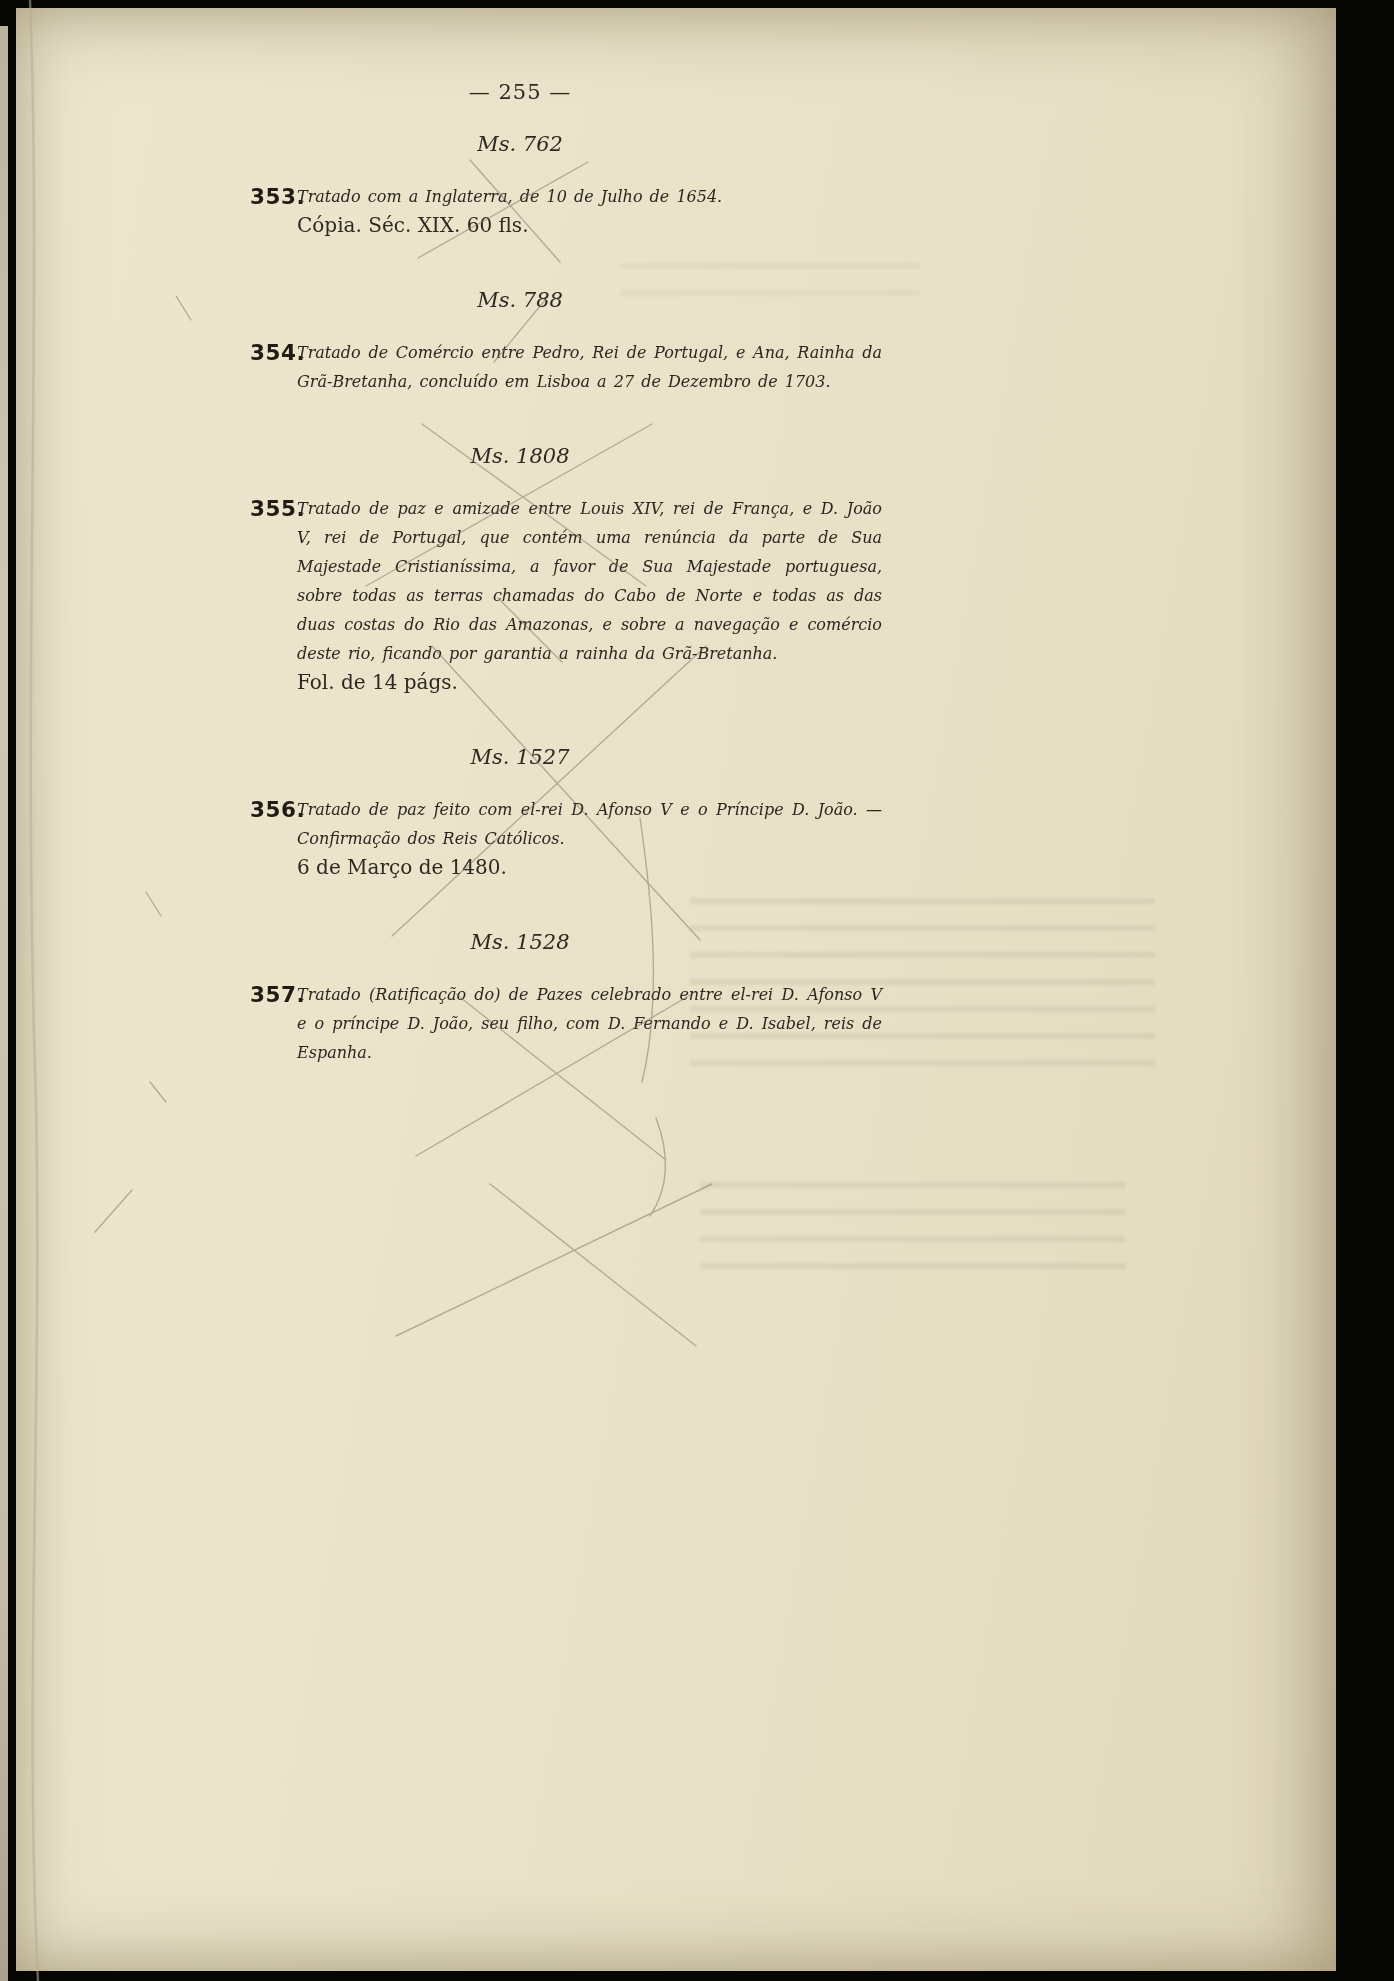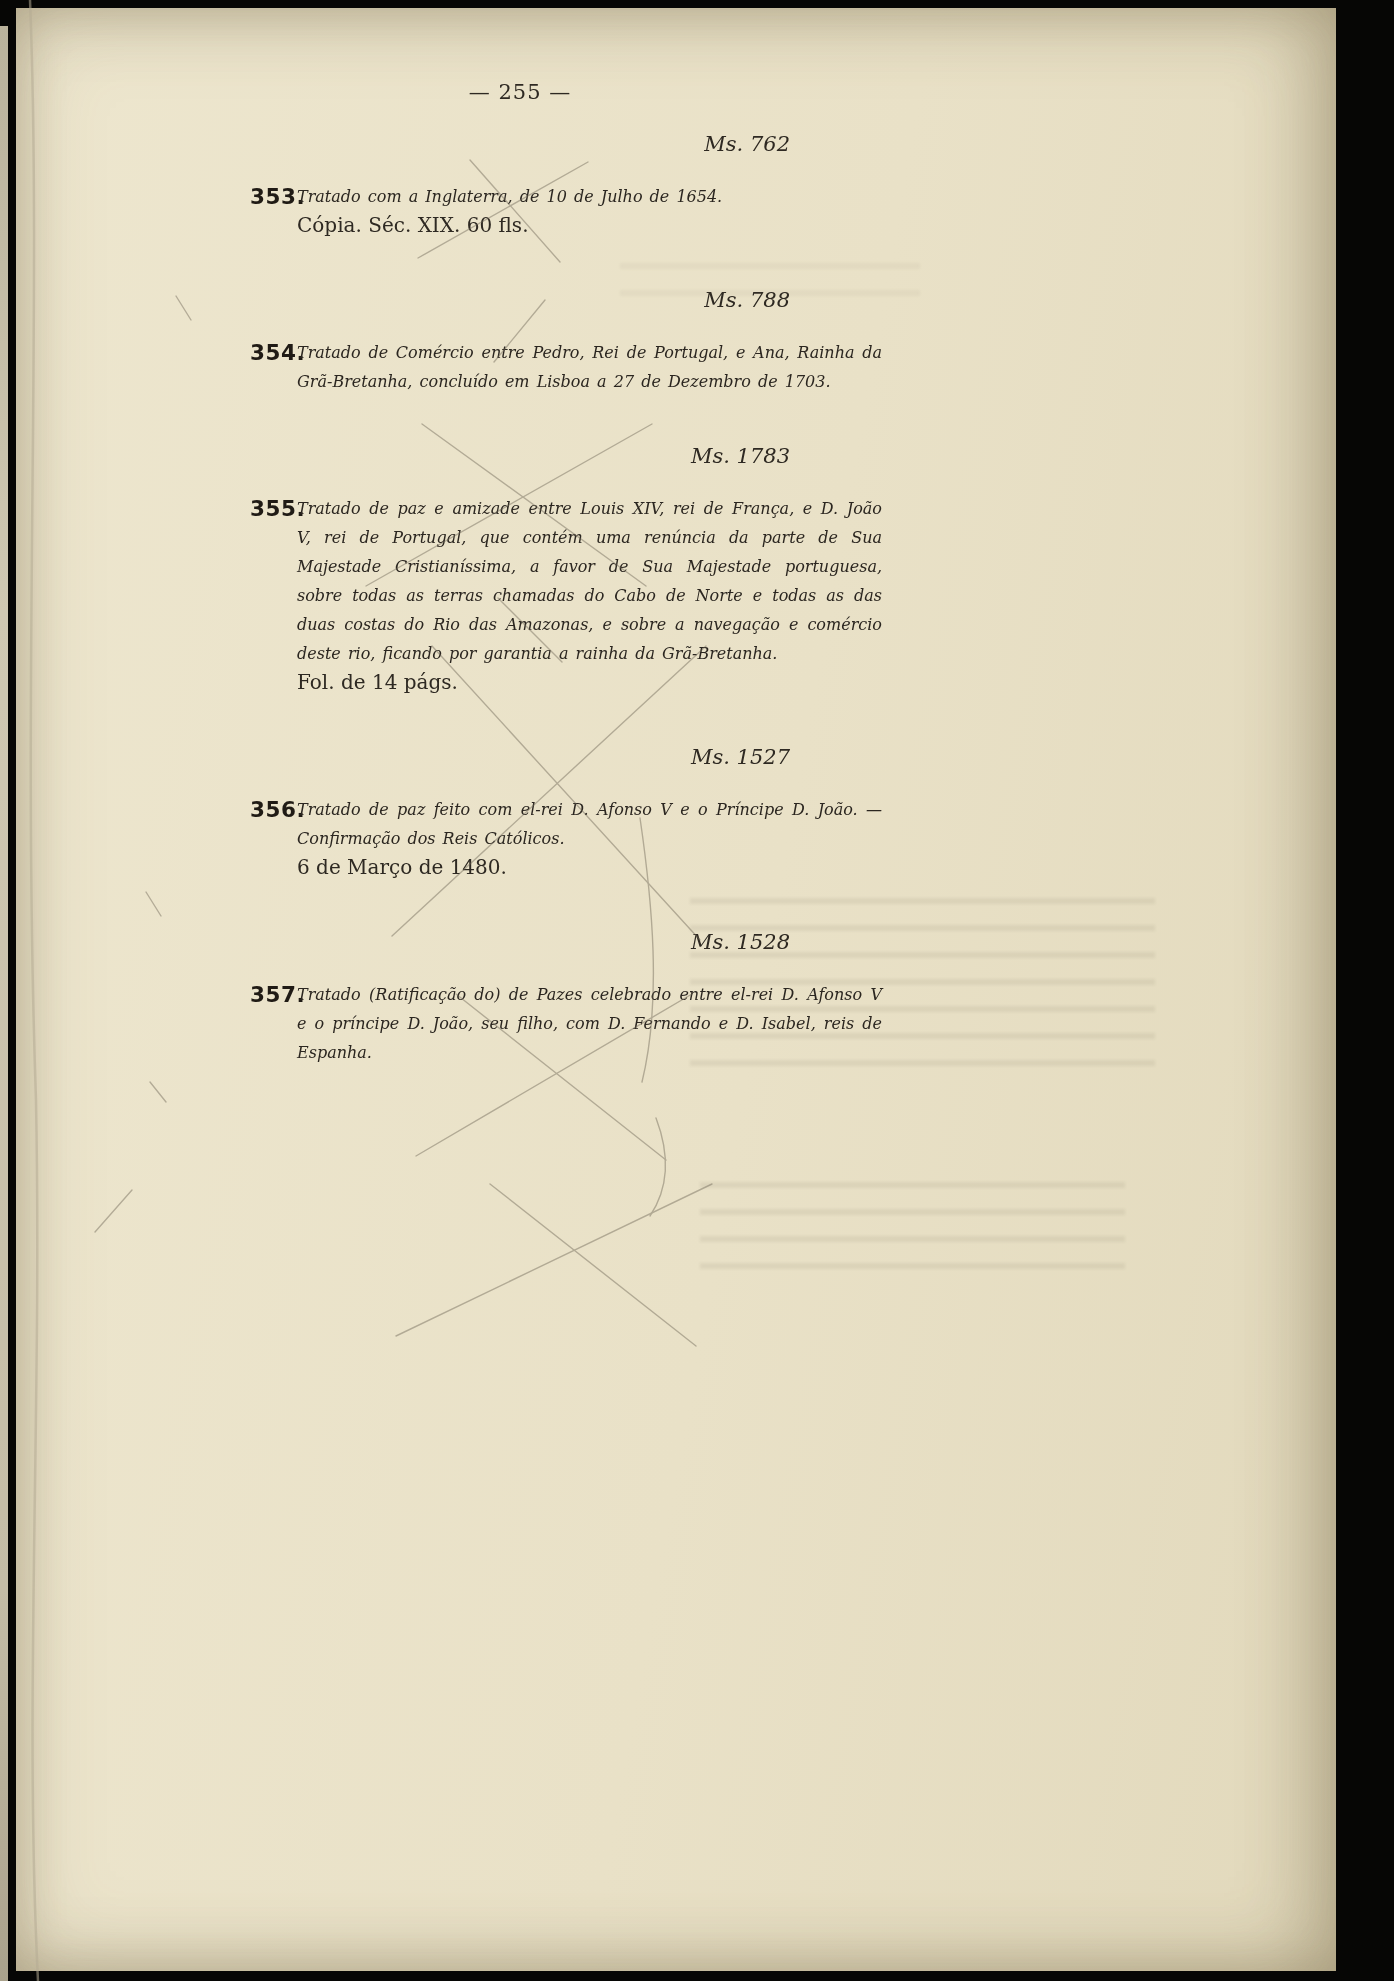--- a/index.html
+++ b/index.html
@@ -42,21 +42,21 @@
   }
   .page-number {
     margin-top: 72px;
     text-align: center;
     padding-right: 92px;
     font-size: 21px;
     letter-spacing: 1px;
     color: #2e2922;
   }
   .ms-header {
-    text-align: right;
+    text-align: center;
     padding-right: 92px;
     font-style: italic;
     font-size: 21px;
     color: #2e2922;
   }
   .ms-first { margin-top: 28px; }
   .ms-next  { margin-top: 48px; }
   .entry {
     display: flex;
     margin-top: 26px;
@@ -137,21 +137,21 @@
     </div>
 
     <div class="ms-header ms-next">Ms. 788</div>
     <div class="entry">
       <div class="entry-num">354.</div>
       <div class="entry-body">
         <p class="entry-title">Tratado de Comércio entre Pedro, Rei de Portugal, e Ana, Rainha da Grã-Bretanha, concluído em Lisboa a 27 de Dezembro de 1703.</p>
       </div>
     </div>
 
-    <div class="ms-header ms-next">Ms. 1783</div>
+    <div class="ms-header ms-next">Ms. 1808</div>
     <div class="entry">
       <div class="entry-num">355.</div>
       <div class="entry-body">
         <p class="entry-title">Tratado de paz e amizade entre Louis XIV, rei de França, e D. João V, rei de Portugal, que contém uma renúncia da parte de Sua Majestade Cristianíssima, a favor de Sua Majestade portuguesa, sobre todas as terras chamadas do Cabo de Norte e todas as das duas costas do Rio das Amazonas, e sobre a navegação e comércio deste rio, ficando por garantia a rainha da Grã-Bretanha.</p>
         <p class="entry-detail">Fol. de 14 págs.</p>
       </div>
     </div>
 
     <div class="ms-header ms-next">Ms. 1527</div>
     <div class="entry">

